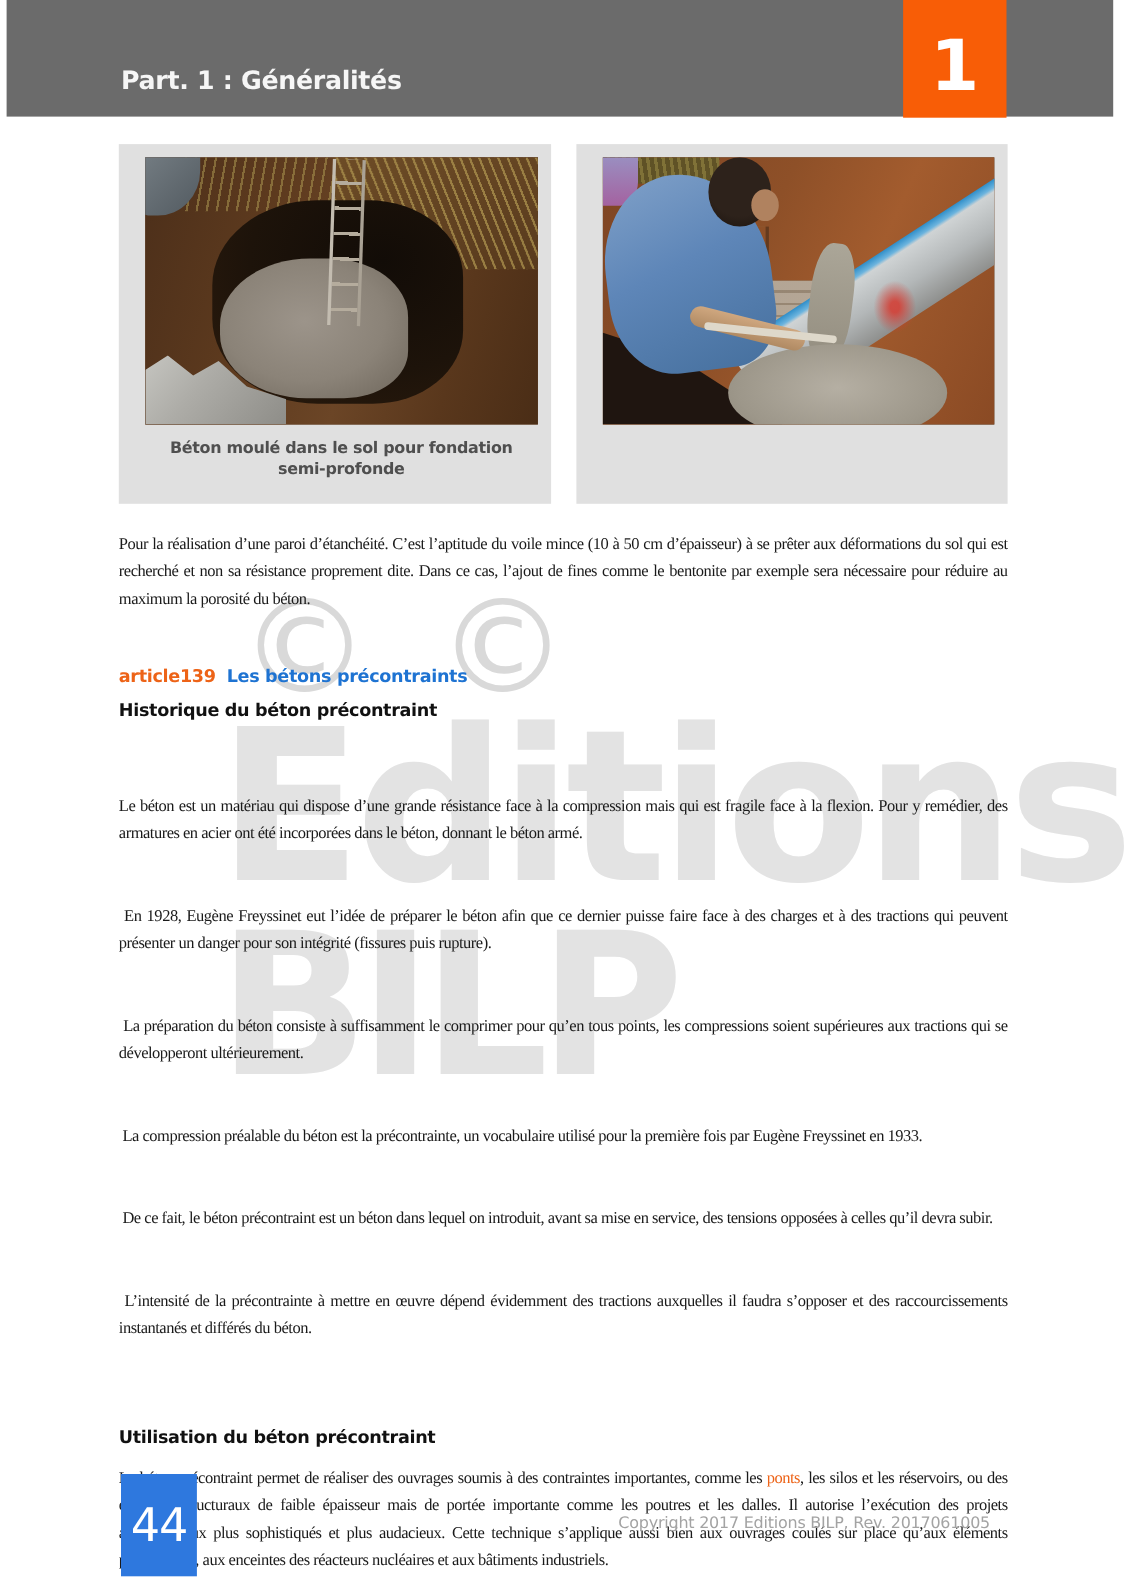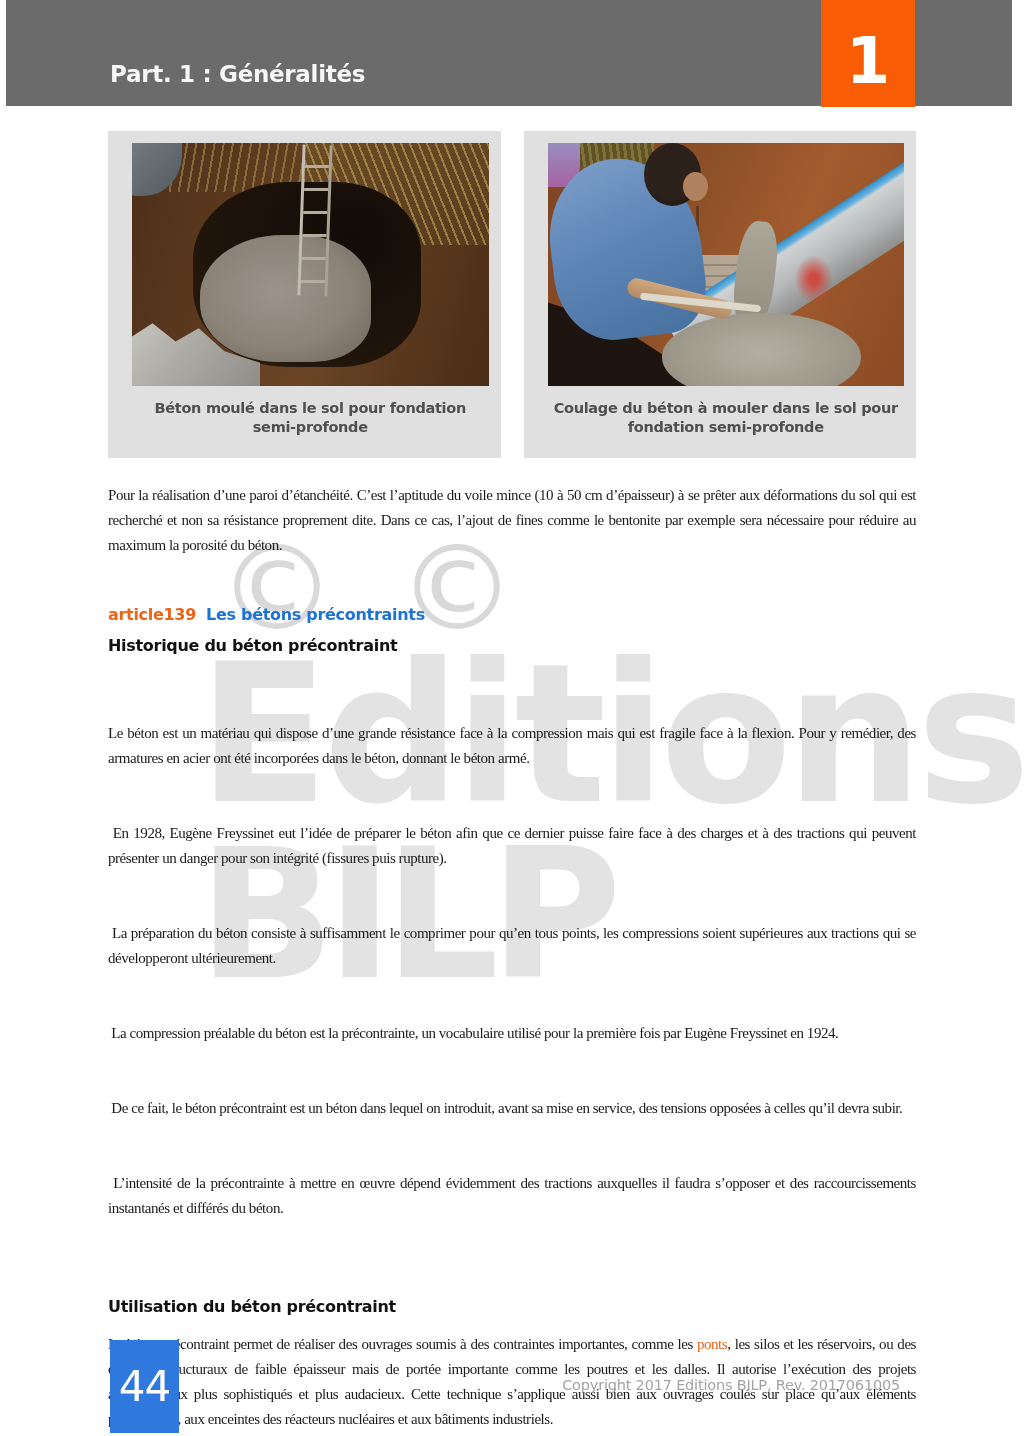--- a/index.html
+++ b/index.html
@@ -174,36 +174,35 @@
           <div class="p2-chute"></div>
           <div class="p2-pour"></div>
           <div class="p2-pool"></div>
           <div class="p2-red"></div>
           <div class="p2-shirt"></div>
           <div class="p2-head"></div>
           <div class="p2-face"></div>
           <div class="p2-arm"></div>
           <div class="p2-stick"></div>
         </div>
-        <div class="figure-caption">Coulage du béton à mouler dans le sol pour fondation semi-profonde</div>
       </div>
     </div>
 
     <p class="body-text intro">Pour la réalisation d’une paroi d’étanchéité. C’est l’aptitude du voile mince (10 à 50 cm d’épaisseur) à se prêter aux déformations du sol qui est recherché et non sa résistance proprement dite. Dans ce cas, l’ajout de fines comme le bentonite par exemple sera nécessaire pour réduire au maximum la porosité du béton.</p>
 
     <div class="article-line">
       <span class="article-ref">article139</span><span class="article-title">Les bétons précontraints</span>
     </div>
 
     <div class="section-heading">Historique du béton précontraint</div>
     <div class="para-group body-text">
       <p>Le béton est un matériau qui dispose d’une grande résistance face à la compression mais qui est fragile face à la flexion. Pour y remédier, des armatures en acier ont été incorporées dans le béton, donnant le béton armé.</p>
       <p> En 1928, Eugène Freyssinet eut l’idée de préparer le béton afin que ce dernier puisse faire face à des charges et à des tractions qui peuvent présenter un danger pour son intégrité (fissures puis rupture).</p>
       <p> La préparation du béton consiste à suffisamment le comprimer pour qu’en tous points, les compressions soient supérieures aux tractions qui se développeront ultérieurement.</p>
-      <p> La compression préalable du béton est la précontrainte, un vocabulaire utilisé pour la première fois par Eugène Freyssinet en 1924.</p>
+      <p> La compression préalable du béton est la précontrainte, un vocabulaire utilisé pour la première fois par Eugène Freyssinet en 1933.</p>
       <p> De ce fait, le béton précontraint est un béton dans lequel on introduit, avant sa mise en service, des tensions opposées à celles qu’il devra subir.</p>
       <p> L’intensité de la précontrainte à mettre en œuvre dépend évidemment des tractions auxquelles il faudra s’opposer et des raccourcissements instantanés et différés du béton.</p>
     </div>
 
     <div class="section-heading spaced">Utilisation du béton précontraint</div>
     <p class="body-text para-group"><span>Le béton précontraint permet de réaliser des ouvrages soumis à des contraintes importantes, comme les </span><a href="#" class="inline-link">ponts</a><span>, les silos et les réservoirs, ou des éléments structuraux de faible épaisseur mais de portée importante comme les poutres et les dalles. Il autorise l’exécution des projets architecturaux plus sophistiqués et plus audacieux. Cette technique s’applique aussi bien aux ouvrages coulés sur place qu’aux éléments préfabriqués, aux enceintes des réacteurs nucléaires et aux bâtiments industriels.</span></p>
 
   </div>
 
   <div class="page-number-box">44</div>

